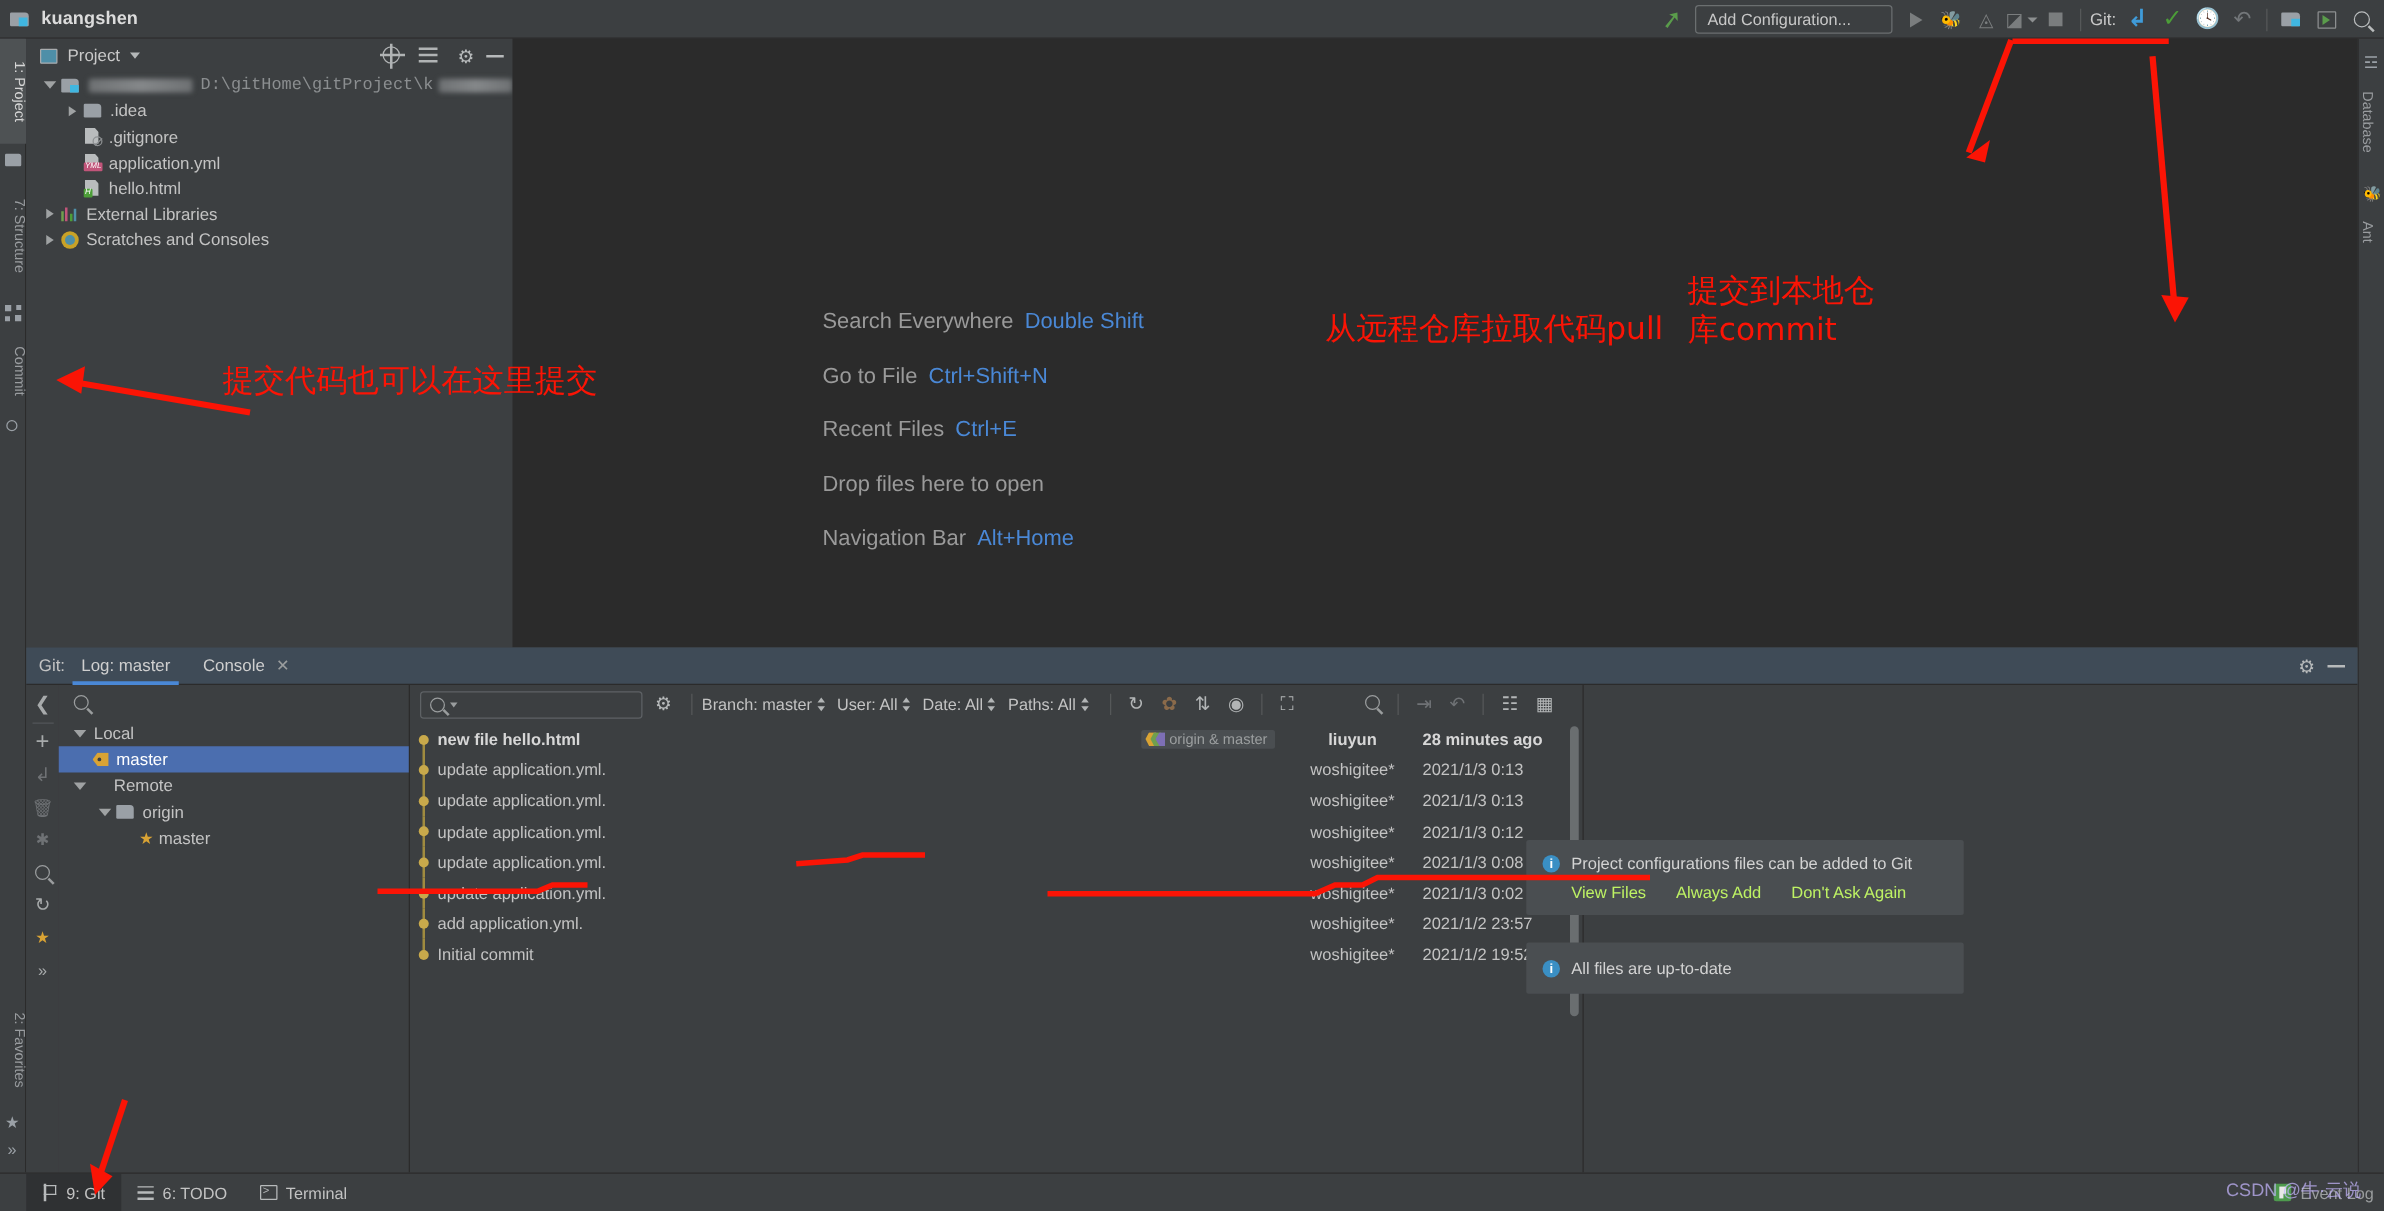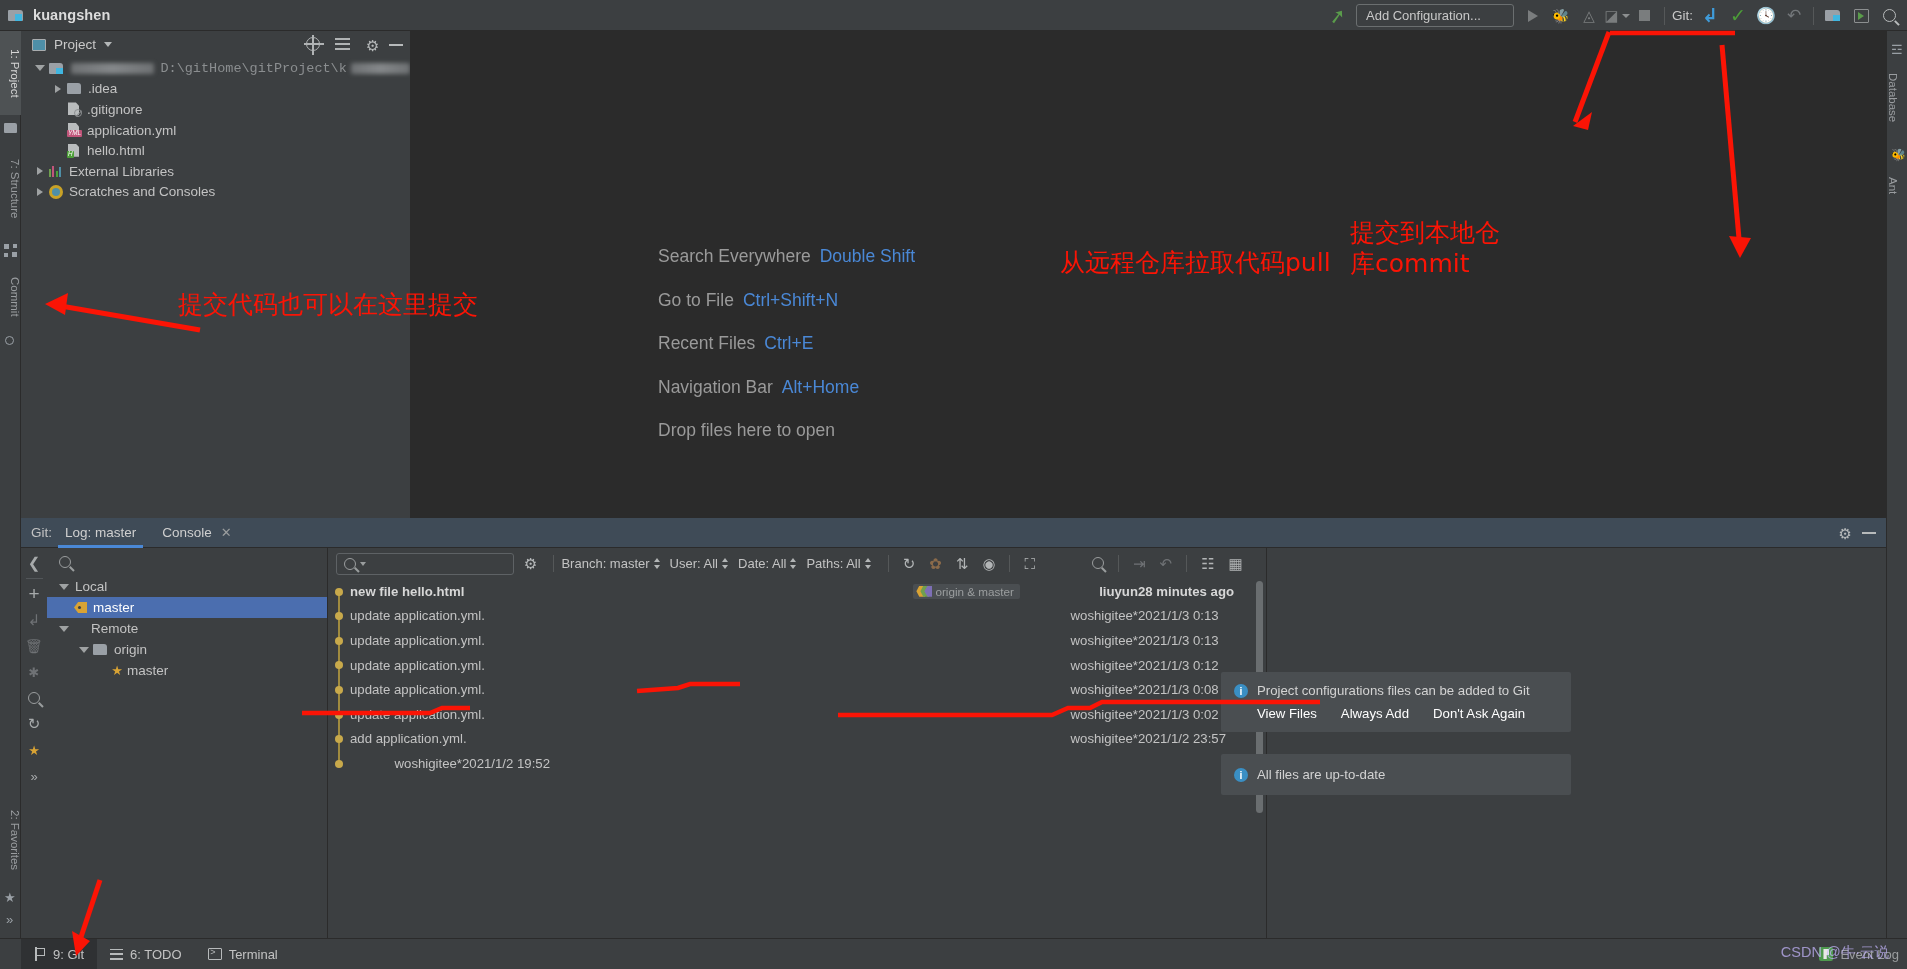--- a/index.html
+++ b/index.html
@@ -155,35 +155,35 @@
   .graph-line { position:absolute; left:10.2px; top:0; width:1.6px; height:24.6px; background:#a08b3f;}
   .graph-dot { position:absolute; left:6.6px; top:8.6px; width:8px; height:8px; border-radius:50%; background:#c8a94b;}
   .c-subject { flex:1 1 auto; white-space:nowrap; overflow:hidden; }
   .crow.head .c-subject { font-weight:bold; color:#d7d7d7; }
   .ref-chip { display:inline-flex; align-items:center; gap:4px; background:#4a4e51; border-radius:2px;
      padding:1px 6px 1px 3px; margin-right:6px; font-size:11.7px; color:#9b9e9f; font-weight:normal; }
   .ref-ic { width:15px;height:11px;position:relative;display:inline-block;}
   .ref-ic .p1{position:absolute;left:0;top:0;width:9px;height:11px;background:#d9a334;clip-path:polygon(0 50%,32% 0,100% 0,100% 100%,32% 100%);}
   .ref-ic .p2{position:absolute;left:4px;top:0;width:9px;height:11px;background:#6f9f4e;clip-path:polygon(0 50%,32% 0,100% 0,100% 100%,32% 100%);}
   .ref-ic .p3{position:absolute;left:8px;top:0;width:8px;height:11px;background:#7d6fb5;clip-path:polygon(0 50%,40% 0,100% 0,100% 100%,40% 100%);}
-  .c-author { width:112px; flex:0 0 112px; text-align:right; }
+  .c-author { width:112px; flex:0 0 112px; text-align:center; }
   .c-date { width:128px; flex:0 0 128px; text-align:left; }
   .crow.head .c-author, .crow.head .c-date { font-weight:bold; color:#d7d7d7;}
   .cscroll { position:absolute; right:3px; top:2px; width:7px; height:232px; background:#6a6e70; border-radius:4px;}
 
   
   .detail-pane { position:absolute; left:1245px; top:0; width:620px; height:390px; background:#3c3f41;
      border-left:1px solid #2b2b2b;}
   .sel-hint { position:absolute; left:-35px; top:92px; width:620px; text-align:center; font-size:13.5px; color:#81858a;}
   .notif { position:absolute; left:-46px; width:350px; background:#4a4e51; border-radius:2px; padding:11px 13px;}
   .notif .line1 { display:flex; align-items:flex-start; gap:9px; font-size:13.2px; color:#d3d3d3;}
   .info-ic { width:14px;height:14px;border-radius:50%;background:#3a8fc4;color:#fff;font-size:10.5px;
      display:flex;align-items:center;justify-content:center;font-weight:bold;flex:0 0 14px;margin-top:1px;}
   .notif .links { margin-left:23px; margin-top:8px; display:flex; gap:24px; }
-  .notif .links a { color:#ffffff; font-size:13.2px; text-decoration:none;}
+  .notif .links a { color:#bef264; font-size:13.2px; text-decoration:none;}
 
   
   .statusbar { position:absolute; left:0; bottom:0; width:1907px; height:31px; background:#3c3f41;
      border-top:1px solid #2b2b2b; display:flex; align-items:center;}
   .sb-item { height:31px; display:flex; align-items:center; gap:7px; padding:0 13px; font-size:13px; color:#c3c3c3;}
   .sb-item.active { background:#2f3133; }
   .branch-ic { width:12px;height:14px;position:relative;}
   .branch-ic::before{content:"";position:absolute;left:1px;top:0;width:1.7px;height:14px;background:#b7babb;}
   .branch-ic::after{content:"";position:absolute;left:1px;top:1px;width:9px;height:5.5px;border:1.7px solid #b7babb;border-left:0;}
   .todo-ic { width:13px;height:11px;display:flex;flex-direction:column;justify-content:space-between;}
@@ -405,25 +405,25 @@
     <div class="hints">
       <div class="hint-row">
         <span>Search Everywhere</span><span class="key">Double Shift</span>
       </div>
       <div class="hint-row">
         <span>Go to File</span><span class="key">Ctrl+Shift+N</span>
       </div>
       <div class="hint-row">
         <span>Recent Files</span><span class="key">Ctrl+E</span>
       </div>
+      <div class="hint-row nokey">
+        <span>Drop files here to open</span>
+      </div>
       <div class="hint-row">
         <span>Navigation Bar</span><span class="key">Alt+Home</span>
-      </div>
-      <div class="hint-row nokey">
-        <span>Drop files here to open</span>
       </div>
     </div>
   </div>
 
   <div class="git-window">
 
     <div class="git-tabbar">
       <span class="gl">Git:</span>
       <div class="gtab active">
         <span>Log: master</span>
@@ -603,20 +603,21 @@
               </span>
             <span class="c-subject">add application.yml.</span>
             <span class="c-author">woshigitee*</span>
             <span class="c-date">2021/1/2 23:57</span>
           </div>
           <div class="crow">
             <span class="graph-cell">
                 <i class="graph-line" style="height:13px;"></i>
                 <i class="graph-dot"></i>
               </span>
+            <span class="c-subject">Initial commit</span>
             <span class="c-author">woshigitee*</span>
             <span class="c-date">2021/1/2 19:52</span>
           </div>
           <div class="cscroll"></div>
         </div>
       </div>
 
       <div class="detail-pane">
 
         <div class="notif" style="top:124px;">

